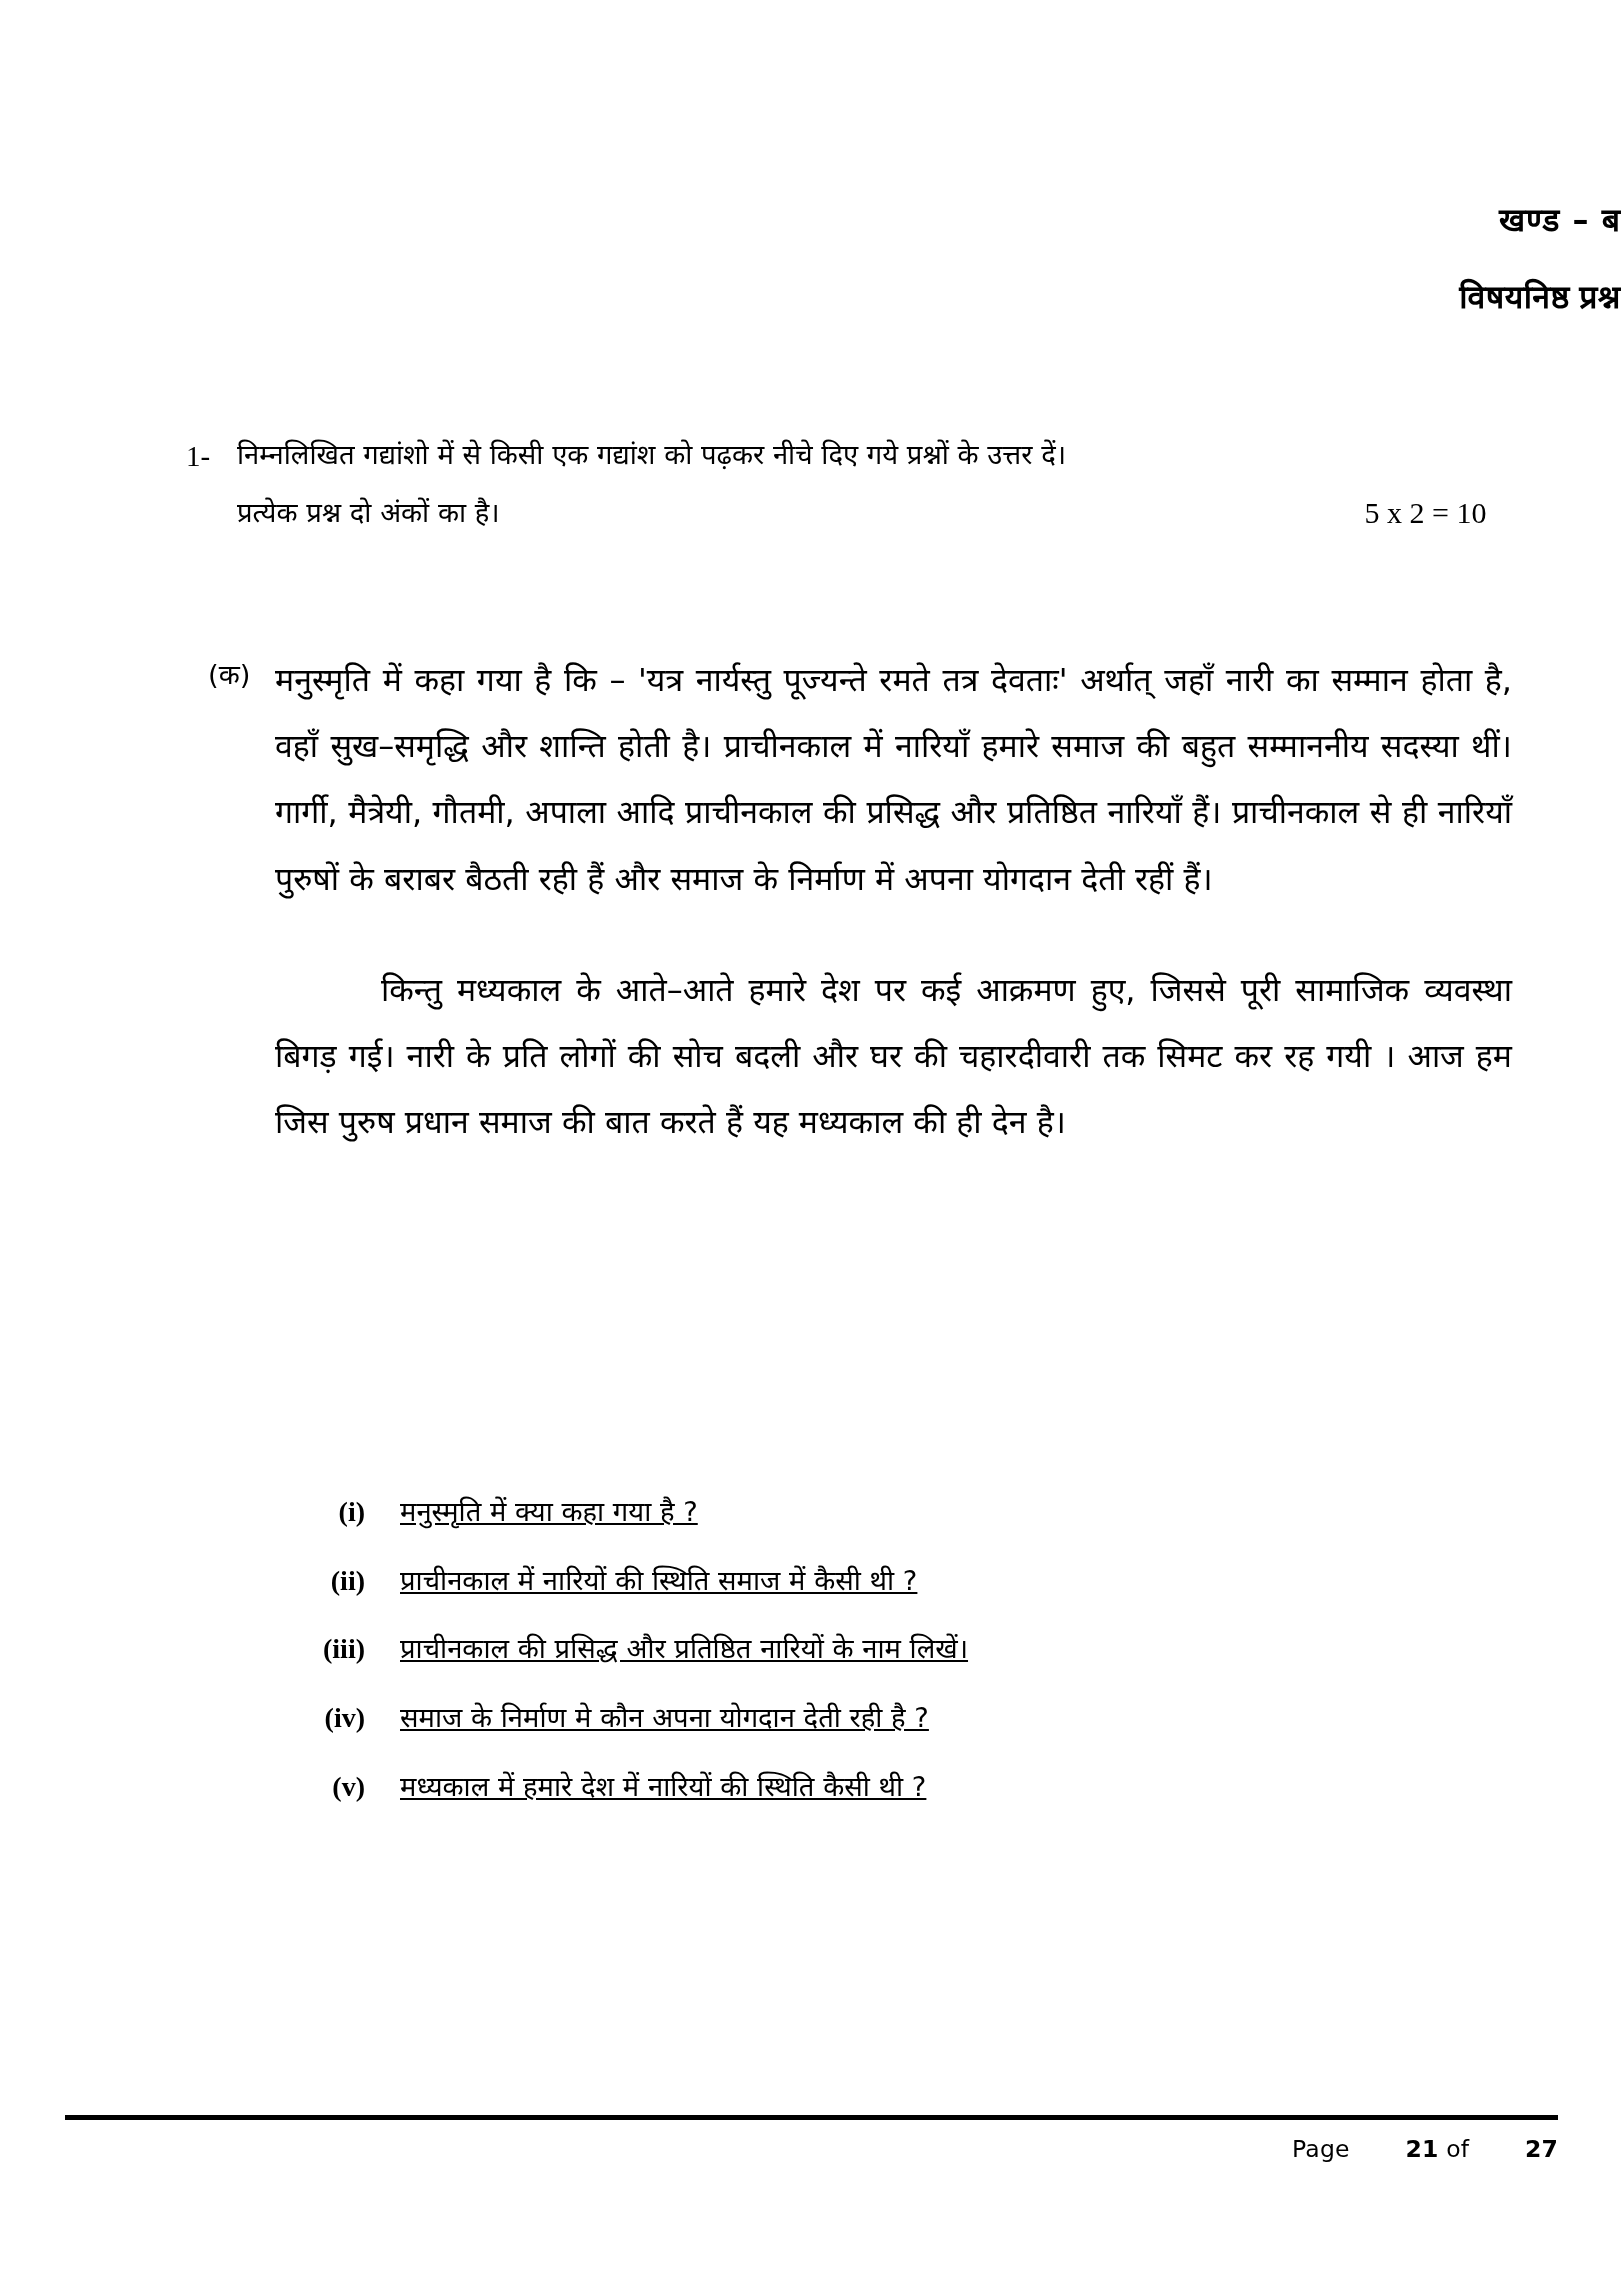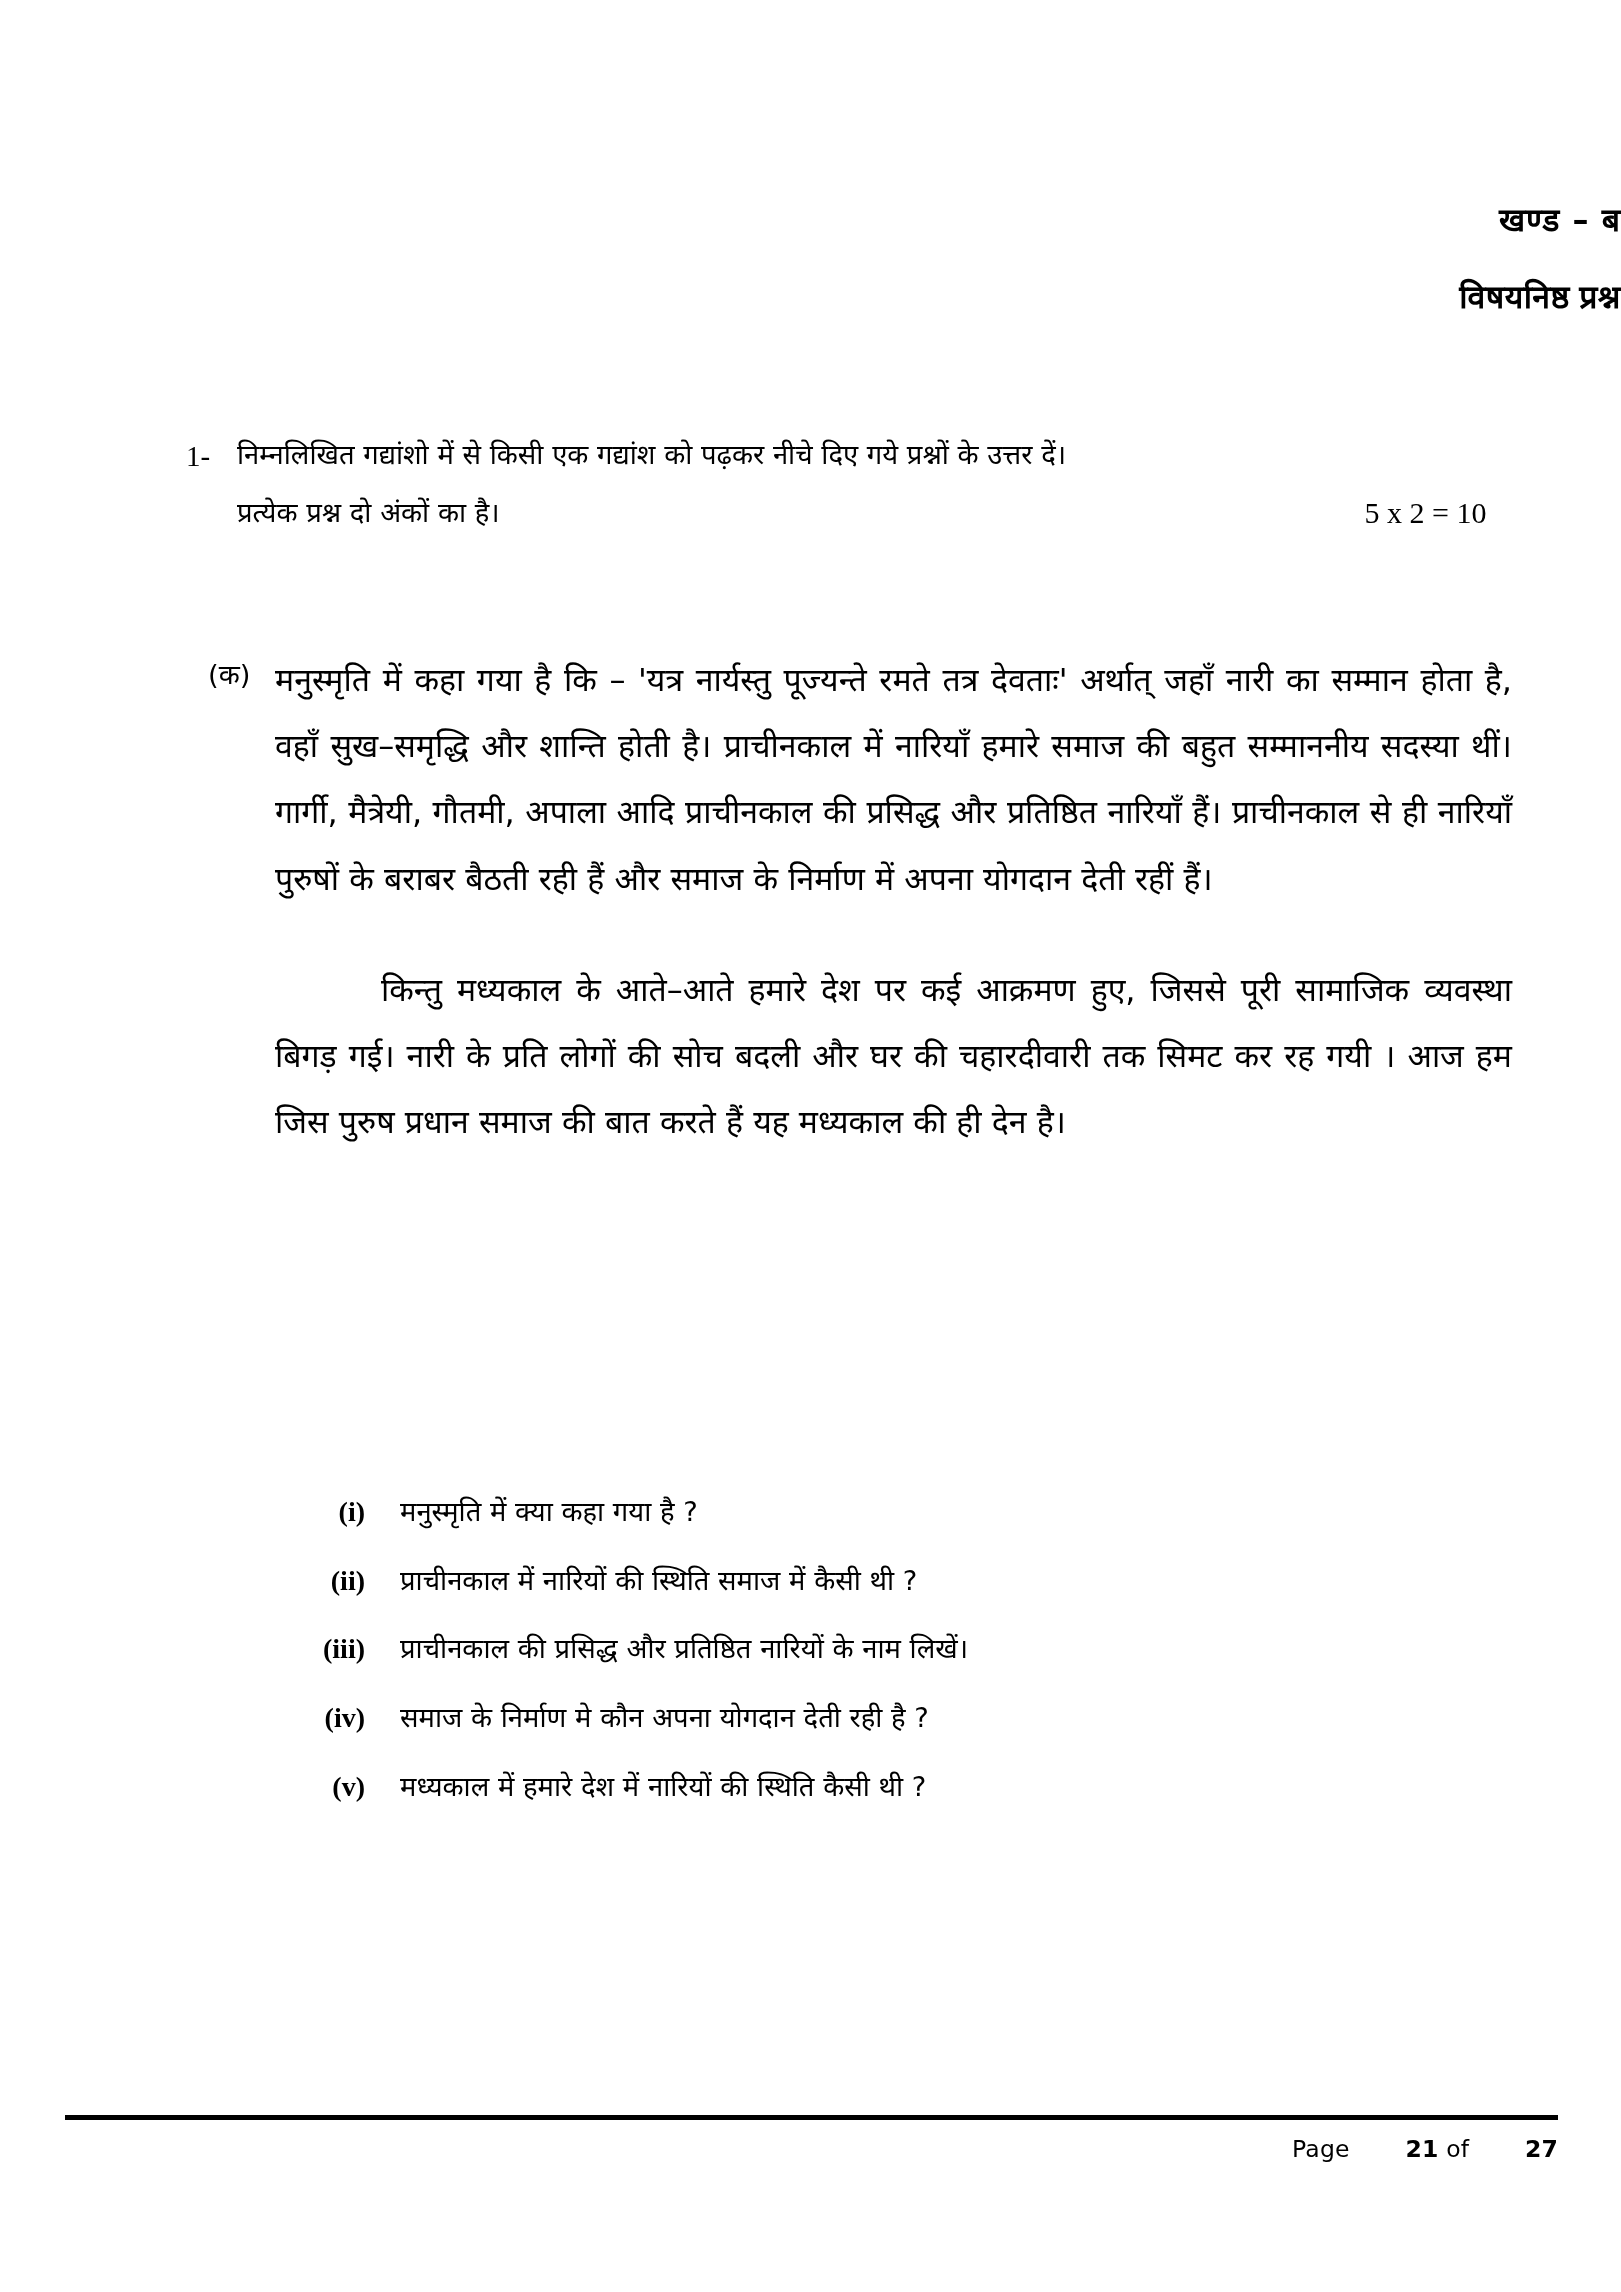--- a/index.html
+++ b/index.html
@@ -145,20 +145,21 @@
     box-sizing: border-box;
     font-family: "Liberation Serif", "DejaVu Serif", serif;
     font-weight: 700;
     font-size: 28px;
   }
   .subq-text {
     flex: 1 1 auto;
     font-family: "DejaVu Sans", sans-serif;
     font-size: 27.4px;
     line-height: 1.45;
+    text-decoration: underline;
   }
 
   
   .footer-rule {
     position: absolute;
     left: 65px;
     right: 63px;
     top: 2115px;
     height: 4.9px;
     background: #000000;

